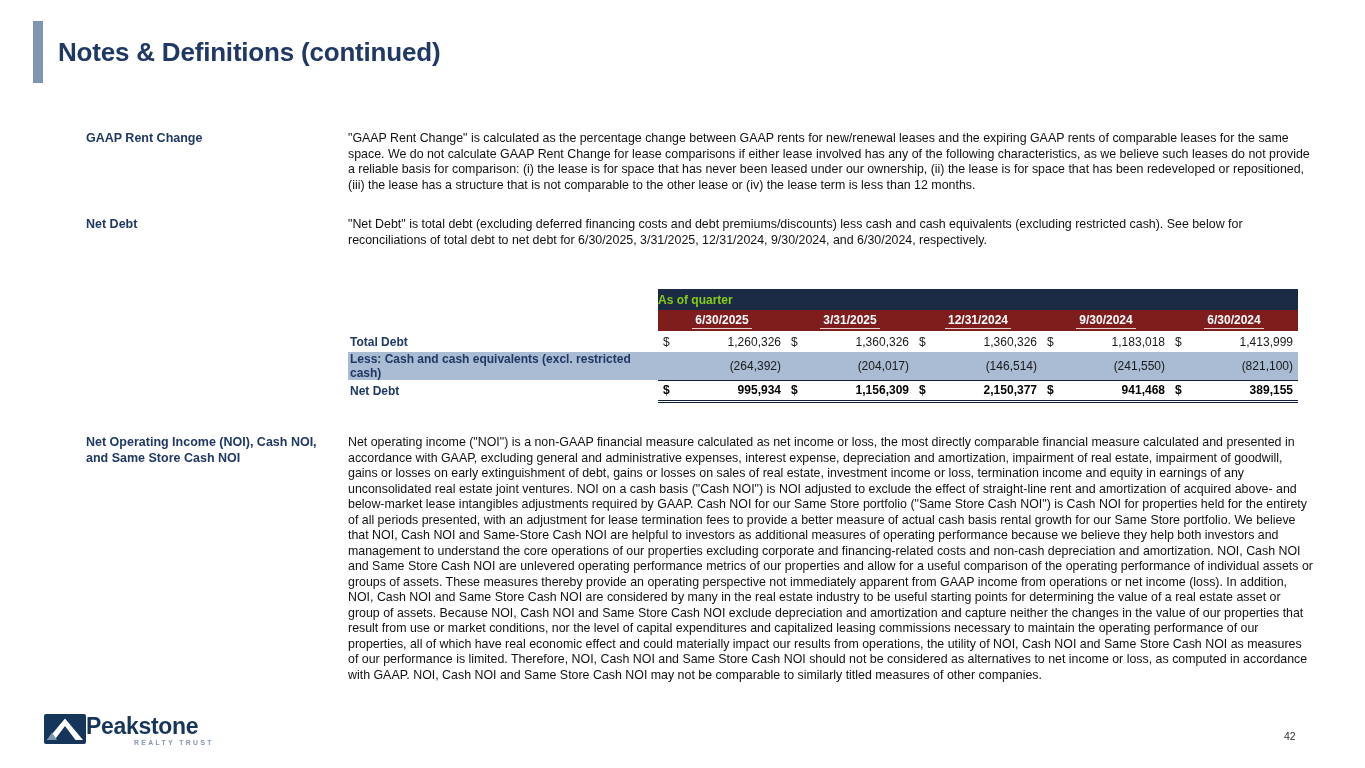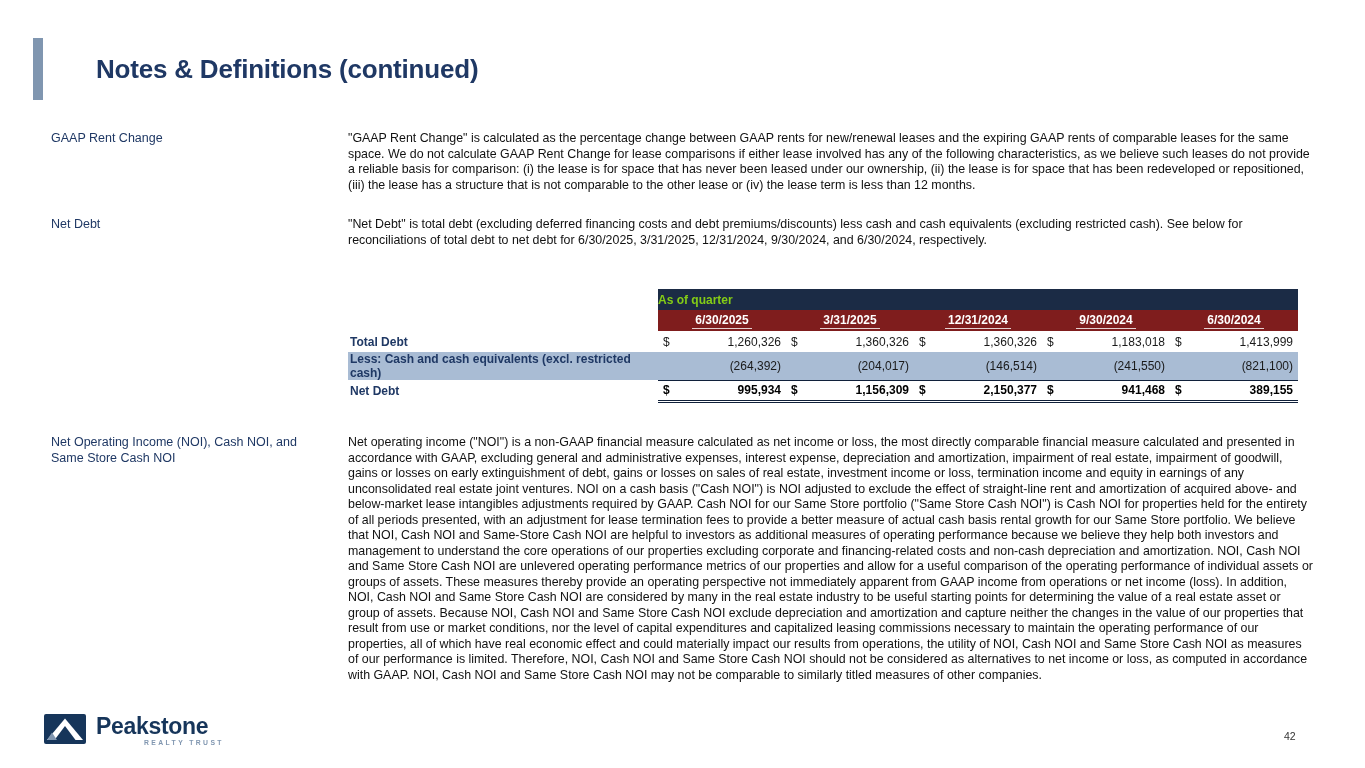--- a/index.html
+++ b/index.html
@@ -7,31 +7,31 @@
   body {
     font-family:"Liberation Sans", sans-serif;
     background:#ffffff;
     color:#1a1a1a;
     position:relative;
     overflow:hidden;
   }
   .slide { position:absolute; inset:0; background:#fff; }
 
   
-  .slide-header { position:absolute; top:38px; left:33px; display:flex; align-items:center;gap:38px; }
+  .slide-header { position:absolute; top:21px; left:33px; display:flex; align-items:center; }
   .accent-bar { width:10px; height:62px; background:#8096b0; margin-right:15px; }
   .slide-title { font-size:26px; font-weight:bold; color:#1f3864; letter-spacing:-0.2px; }
 
   
   .def-row { position:absolute; left:51px; width:1264px; display:grid; grid-template-columns:297px 1fr; }
   .def-gaap { top:131px; }
   .def-netdebt { top:217px; }
   .def-noi { top:435px; }
   .term {
-    font-weight:normal; color:#1f3864; font-size:12.5px; line-height:15.5px; padding-right:24px;
+    font-weight:bold; color:#1f3864; font-size:12.5px; line-height:15.5px; padding-right:24px;margin-left:35px;
   }
   .def-text {
     font-size:12.4px; line-height:15.5px; color:#111111;
   }
 
   
   .nd-table-wrap { position:absolute; top:289px; left:348px; }
   table.nd-table { border-collapse:collapse; table-layout:fixed; width:950px; }
   table.nd-table td { height:21px; vertical-align:middle; font-size:12px; }
   .spacer-cell { background:transparent; }
@@ -52,21 +52,21 @@
   .num-flex .cur { text-align:left; }
   .num-flex .num { text-align:right; }
   tr.row-highlight td { background:#a9bcd4; }
   tr.row-highlight .num-cell { border-bottom:1px solid #10203a; }
   tr.row-total .num-cell { border-bottom:3px double #10203a; }
   tr.row-total .num-flex { font-weight:bold; color:#000; }
 
   
   .footer-logo { position:absolute; left:44px; top:714px; display:flex; align-items:flex-start; }
   .logo-icon { display:block; }
-  .wordmark-block { margin-left:10px; display:flex; flex-direction:column; }
+  .wordmark-block { margin-left:0; display:flex; flex-direction:column; }
   .brand-wordmark { font-size:23px; font-weight:bold; color:#16355a; letter-spacing:-0.3px; line-height:24px; }
   .brand-tagline { font-size:6.8px; font-weight:bold; letter-spacing:2.4px; color:#8096b0; margin-left:48px; margin-top:1px; }
   .page-number { position:absolute; left:1284px; top:730px; font-size:10.5px; color:#333333; }
 </style>
 </head>
 <body>
 
 <div class="slide">
 
   <header class="slide-header">

